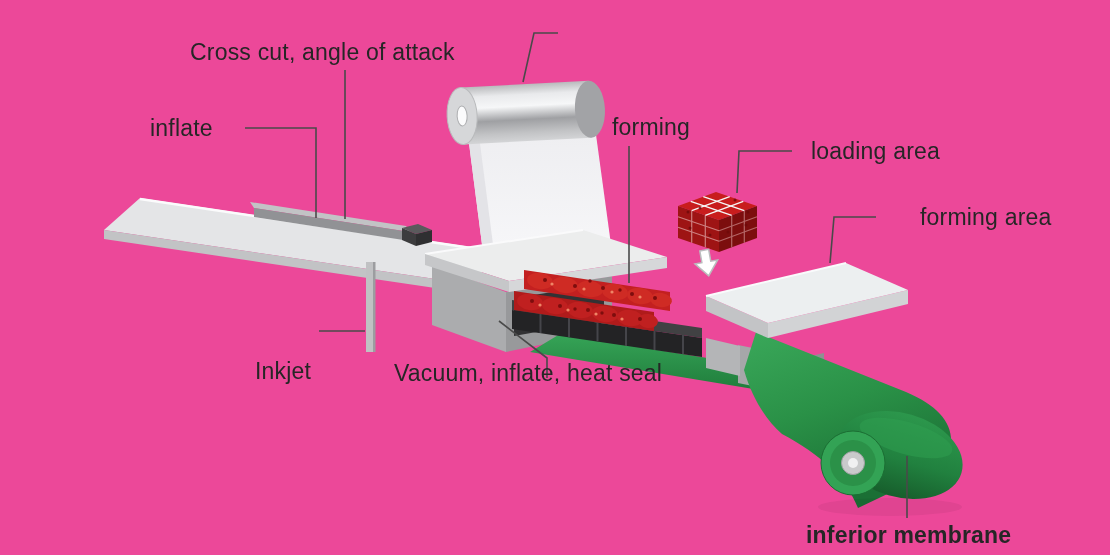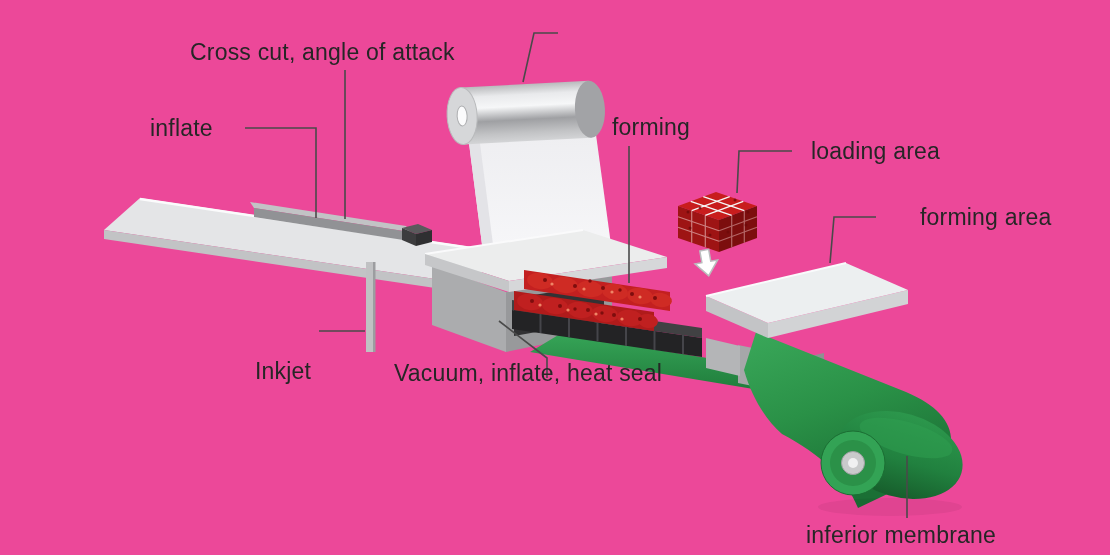--- a/index.html
+++ b/index.html
@@ -13,21 +13,21 @@
     white-space:nowrap;letter-spacing:0.2px;
   }
   .lbl-cross   {left:190px;top:38px;}
   .lbl-upper   {left:564px;top:20px;}
   .lbl-slit    {left:150px;top:114px;}
   .lbl-material{left:612px;top:113px;}
   .lbl-loading {left:811px;top:137px;}
   .lbl-forming {left:880px;top:203px;margin-left:40px;}
   .lbl-inkjet  {left:255px;top:317px;margin-top:40px;}
   .lbl-vacuum  {left:394px;top:359px;}
-  .lbl-inferior{left:806px;top:521px;}
+  .lbl-inferior{left:806px;top:521px;font-weight:bold;}
 </style>
 </head>
 <body>
 
 <div id="stage">
 
   <svg id="art" viewBox="0 0 1110 555" xmlns="http://www.w3.org/2000/svg">
     <defs>
       <linearGradient id="rollG" x1="0" y1="0" x2="0" y2="1">
         <stop offset="0" stop-color="#b9babc"></stop>

